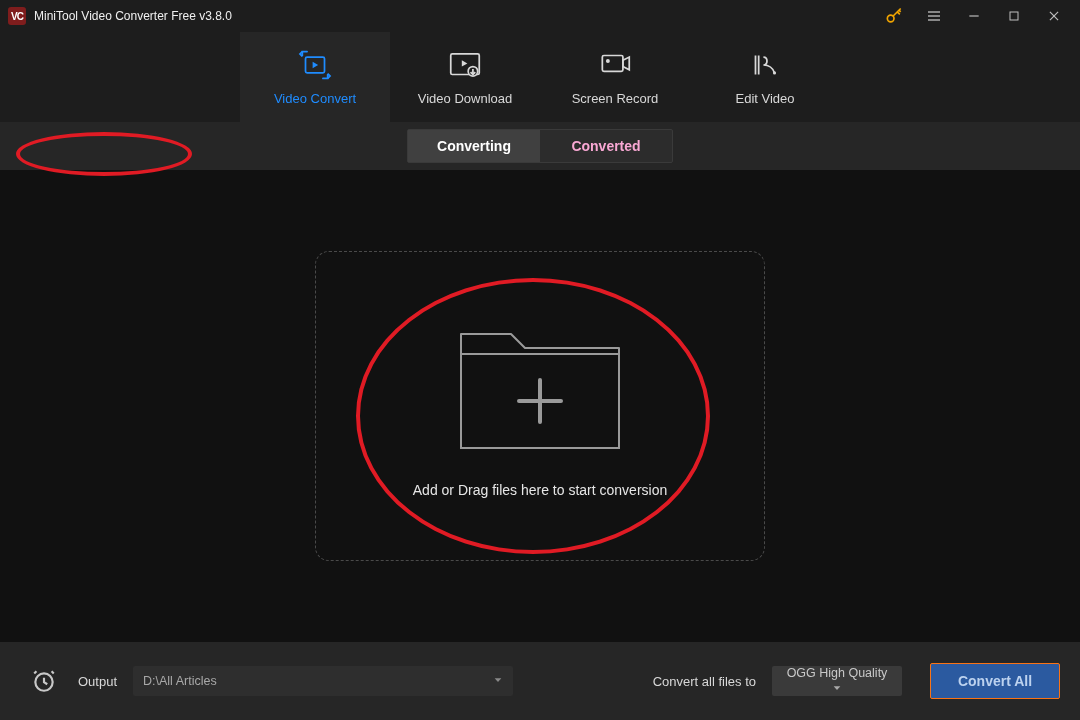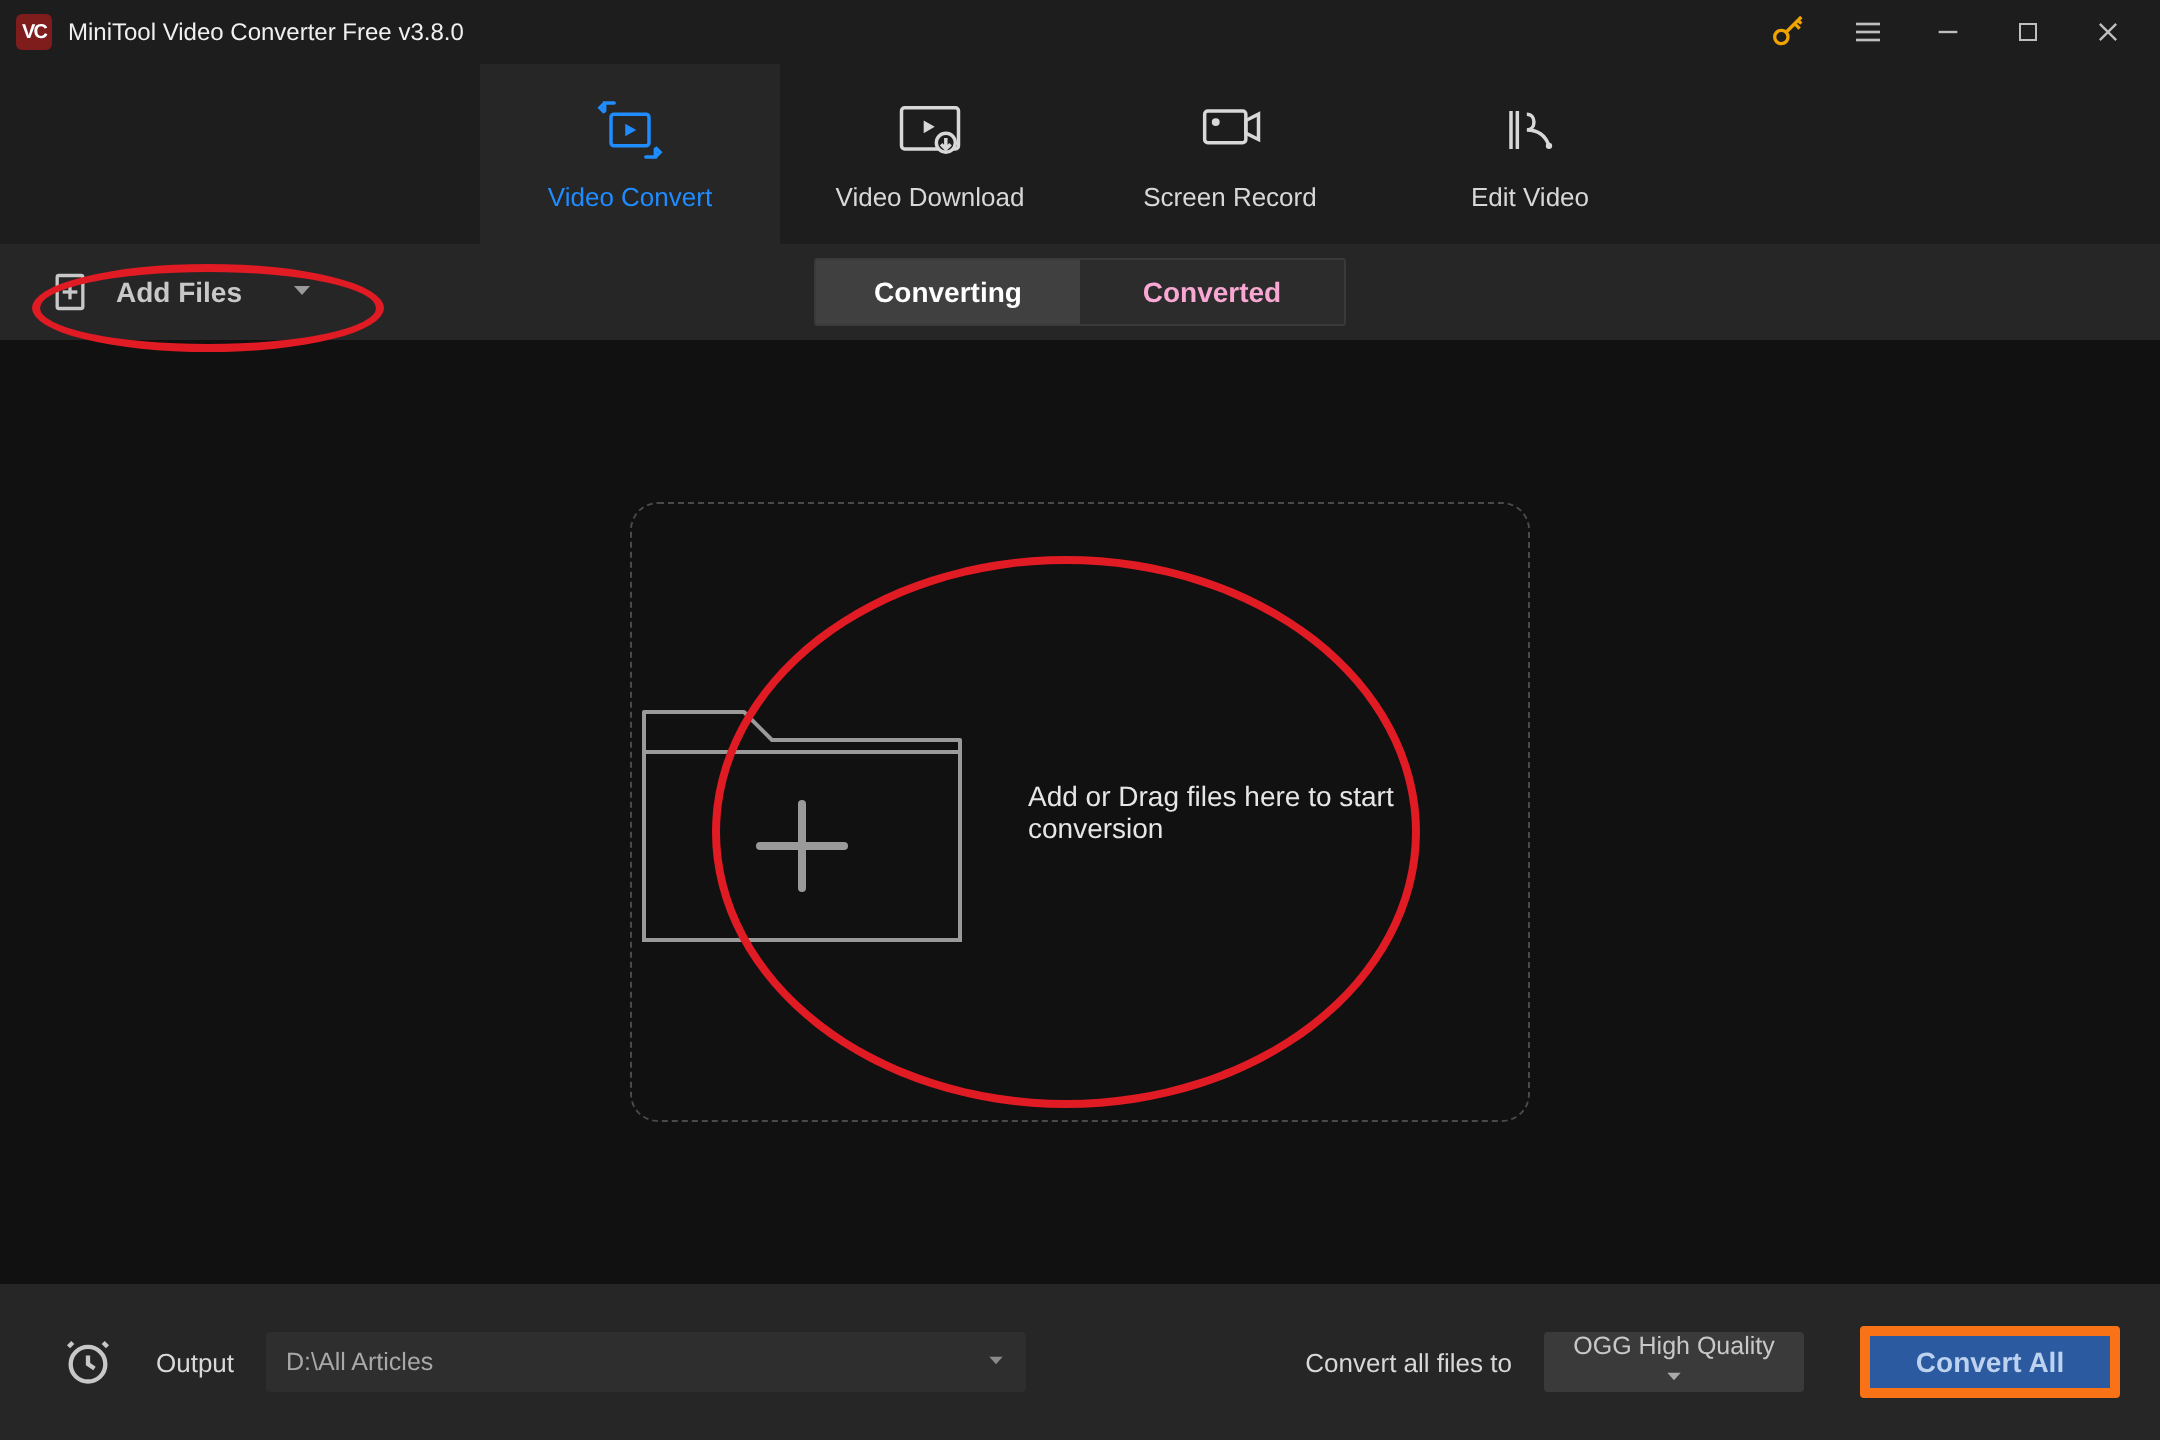--- a/index.html
+++ b/index.html
@@ -60,21 +60,21 @@
   }
   .seg-btn.active { background: #404040; color: #fff; font-weight: 600; }
 
   
   .main {
     height: calc(720px - 32px - 90px - 48px - 78px);
     background: #111111; position: relative; display: flex; align-items: center; justify-content: center;
   }
   .dropzone {
     width: 450px; height: 310px; border: 1px dashed #4a4a4a; border-radius: 14px;
-    display: flex; flex-direction: row; align-items: center; justify-content: center;
+    display: flex; flex-direction: column; align-items: center; justify-content: center;
     gap: 28px; cursor: pointer;
   }
   .dropzone .drop-text { font-size: 14px; color: #e6e6e6; }
   .folder-icon svg { display: block; }
 
   
   .bottombar {
     height: 78px; background: #262626; display: flex; align-items: center;
     padding: 0 20px 0 30px; gap: 16px; font-size: 13px; color: #d8d8d8;
   }
@@ -86,21 +86,21 @@
     cursor: pointer;
   }
   .bottombar .grow { flex: 1; }
   .convert-label { font-size: 13px; }
   .fmt-select {
     background: #3a3a3a; height: 30px; width: 130px; display: flex; align-items: center;
     padding: 0 10px; color: #c8c8c8; font-size: 12.5px; border-radius: 2px; justify-content: space-between;
     cursor: pointer; overflow:hidden; white-space:nowrap;flex-direction:column;
   }
   .convert-all {
-    background: #2b5aa0; color: #bcd2ef; height: 36px; width: 130px; border:5px solid #f97316;
+    background: #2b5aa0; color: #bcd2ef; height: 36px; width: 130px; border:1px solid #f97316;
     display: flex; align-items: center; justify-content: center; font-size: 14px; font-weight: 600;
     border-radius: 2px; cursor: pointer; margin-left: 12px;
   }
 
   
   .anno {
     position: fixed; border: 4px solid #e01b24; border-radius: 50%;
     pointer-events: none; z-index: 50;
   }
   .anno.a1 { left: 16px; top: 132px; width: 176px; height: 44px; }
@@ -185,35 +185,20 @@
         <path d="M12 8 v24 M16 8 v24"></path>
         <path d="M22 10 c6 0 6 10 0 10 M22 20 c8 0 12 4 14 10"></path>
         <circle cx="36" cy="30" r="2" fill="#d8d8d8" stroke="none"></circle>
       </svg>
     </div>
     <span>Edit Video</span>
   </div>
 </div>
 
 <div class="toolbar">
-  <div class="add-files">
-    <span class="plus-file-icon">
-      <svg width="22" height="22" viewBox="0 0 24 24" fill="none" stroke="#c8c8c8" stroke-width="1.8">
-        <rect x="5" y="3" width="14" height="18" rx="1"></rect>
-        <line x1="12" y1="8" x2="12" y2="16"></line>
-          <line x1="8" y1="12" x2="16" y2="12"></line>
-      </svg>
-    </span>
-    <span>Add Files</span>
-    <span class="chevron">
-      <svg width="12" height="12" viewBox="0 0 24 24" fill="#9a9a9a">
-          <polygon points="4,8 20,8 12,17"></polygon>
-        </svg>
-    </span>
-  </div>
   <div class="seg">
     <div class="seg-btn active">Converting</div>
     <div class="seg-btn">Converted</div>
   </div>
 </div>
 
 <div class="main">
   <div class="dropzone">
     <div class="folder-icon">
       <svg width="170" height="140" viewBox="0 0 170 140" fill="none" stroke="#9a9a9a" stroke-width="2">

